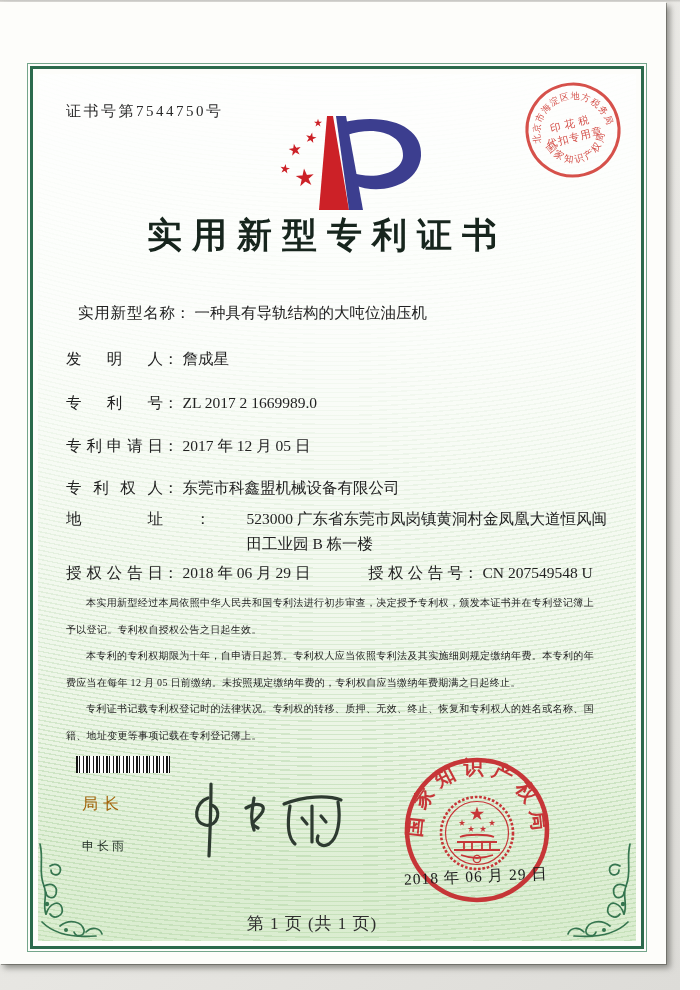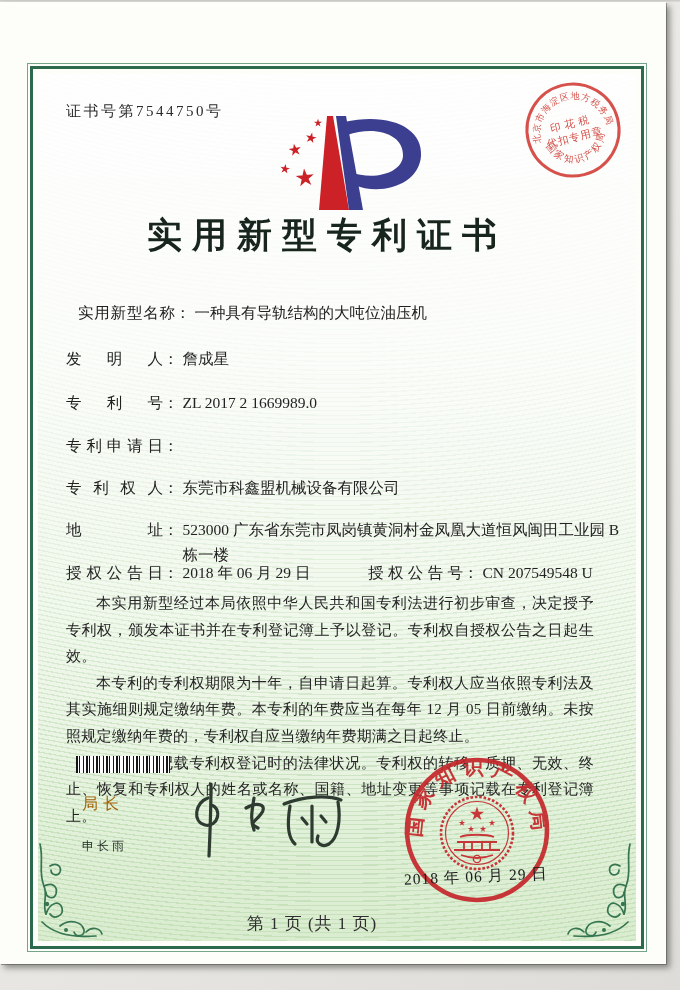--- a/index.html
+++ b/index.html
@@ -10,28 +10,28 @@
   .frame{position:absolute;left:30px;top:64px;width:608px;height:877px;border:3px solid #2b6a4c;outline:1px solid #74a58b;outline-offset:2px;}
   .guilloche{position:absolute;inset:5px;background:
       linear-gradient(180deg,rgba(255,255,255,.97) 0%,rgba(255,255,255,.88) 30%,rgba(255,255,255,.55) 58%,rgba(255,255,255,.12) 88%,rgba(255,255,255,.05) 100%),
       repeating-radial-gradient(1400px at 50% -900px,#e3f1da 0 3.2px,#bedcb2 3.2px 4.5px);}
   .guilloche::after{content:"";position:absolute;left:0;right:0;bottom:0;height:200px;background:linear-gradient(to top,rgba(205,230,193,.45),rgba(205,230,193,0));}
   .cert-no{position:absolute;left:66px;top:100px;font-size:15px;letter-spacing:2.5px;color:#2a2a2a;}
   .logo{position:absolute;left:270px;top:110px;width:156px;height:102px;}
   .title{position:absolute;left:40px;right:52px;top:210px;text-align:center;font-size:35px;font-weight:700;letter-spacing:10px;color:#17251d;}
   .fields{position:absolute;left:66px;top:0;width:556px;font-size:15.5px;color:#222;}
   .frow{position:absolute;left:0;right:0;display:flex;line-height:25px;}
-  .r1{top:298px;margin-left:12px;} .r2{top:344px;} .r3{top:388px;} .r4{top:431px;} .r5{top:473px;} .r6{top:515px;} .r7{top:558px;}
+  .r1{top:298px;margin-left:12px;} .r2{top:344px;} .r3{top:388px;} .r4{top:431px;} .r5{top:473px;} .r6{top:504px;gap:32px;} .r7{top:558px;}
   .flabel{display:inline-block;width:97px;text-align:justify;text-align-last:justify;flex:none;}
   .colon{flex:none;}
   .fvalue{margin-left:4px;flex:1;min-width:0;}
   .pair2{position:absolute;left:302px;top:0;display:flex;}
   .pair2 .flabel{width:95px;}
   .paras{position:absolute;left:66px;right:72px;top:588px;text-align:justify;color:#242424;}
-  .paras p{margin:0;font-size:15px;line-height:26.6px;text-indent:2em;letter-spacing:.3px;}
+  .paras p{margin:0;font-size:10px;line-height:26.6px;text-indent:2em;letter-spacing:.3px;}
   .barcode{position:absolute;left:76px;top:754px;width:94px;height:17px;background:
       repeating-linear-gradient(90deg,#161616 0 2px,#fff 2px 3px,#161616 3px 4px,#fff 4px 7px,#161616 7px 8px,#fff 8px 10px);}
   .signer-title{position:absolute;left:82px;top:792px;font-size:16px;letter-spacing:5px;color:#a16207;}
   .signer-name{position:absolute;left:82px;top:836px;font-size:12px;letter-spacing:3px;color:#1e2a22;}
   .signature{position:absolute;left:178px;top:776px;width:172px;height:90px;}
   .main-seal{position:absolute;left:390px;top:741px;width:174px;height:174px;opacity:.92;}
   .seal-date{position:absolute;left:404px;top:864px;width:170px;font-size:15.5px;letter-spacing:1px;color:#1b1b1b;transform:rotate(-2.5deg);z-index:5;}
   .footer{position:absolute;left:232px;top:910px;width:160px;text-align:center;font-size:17px;color:#2e2e2e;letter-spacing:1px;}
   .tax-seal{position:absolute;left:517px;top:72px;width:112px;height:112px;opacity:.9;}
   .ornament{position:absolute;width:68px;height:98px;}
@@ -124,20 +124,21 @@
         <span class="fvalue">詹成星</span>
       </div>
       <div class="frow r3">
         <span class="flabel">专利号</span>
           <span class="colon">：</span>
         <span class="fvalue">ZL 2017 2 1669989.0</span>
       </div>
       <div class="frow r4">
         <span class="flabel">专利申请日</span>
           <span class="colon">：</span>
+        <span class="fvalue">2017 年 12 月 05 日</span>
       </div>
       <div class="frow r5">
         <span class="flabel">专利权人</span>
           <span class="colon">：</span>
         <span class="fvalue">东莞市科鑫盟机械设备有限公司</span>
       </div>
       <div class="frow r6">
         <span class="flabel">地址</span>
           <span class="colon">：</span>
         <span class="fvalue">523000 广东省东莞市凤岗镇黄洞村金凤凰大道恒风闽田工业园 B 栋一楼</span>

